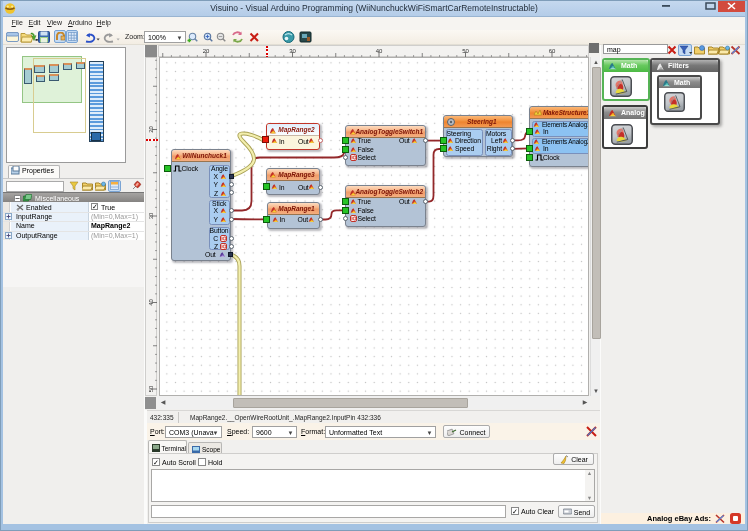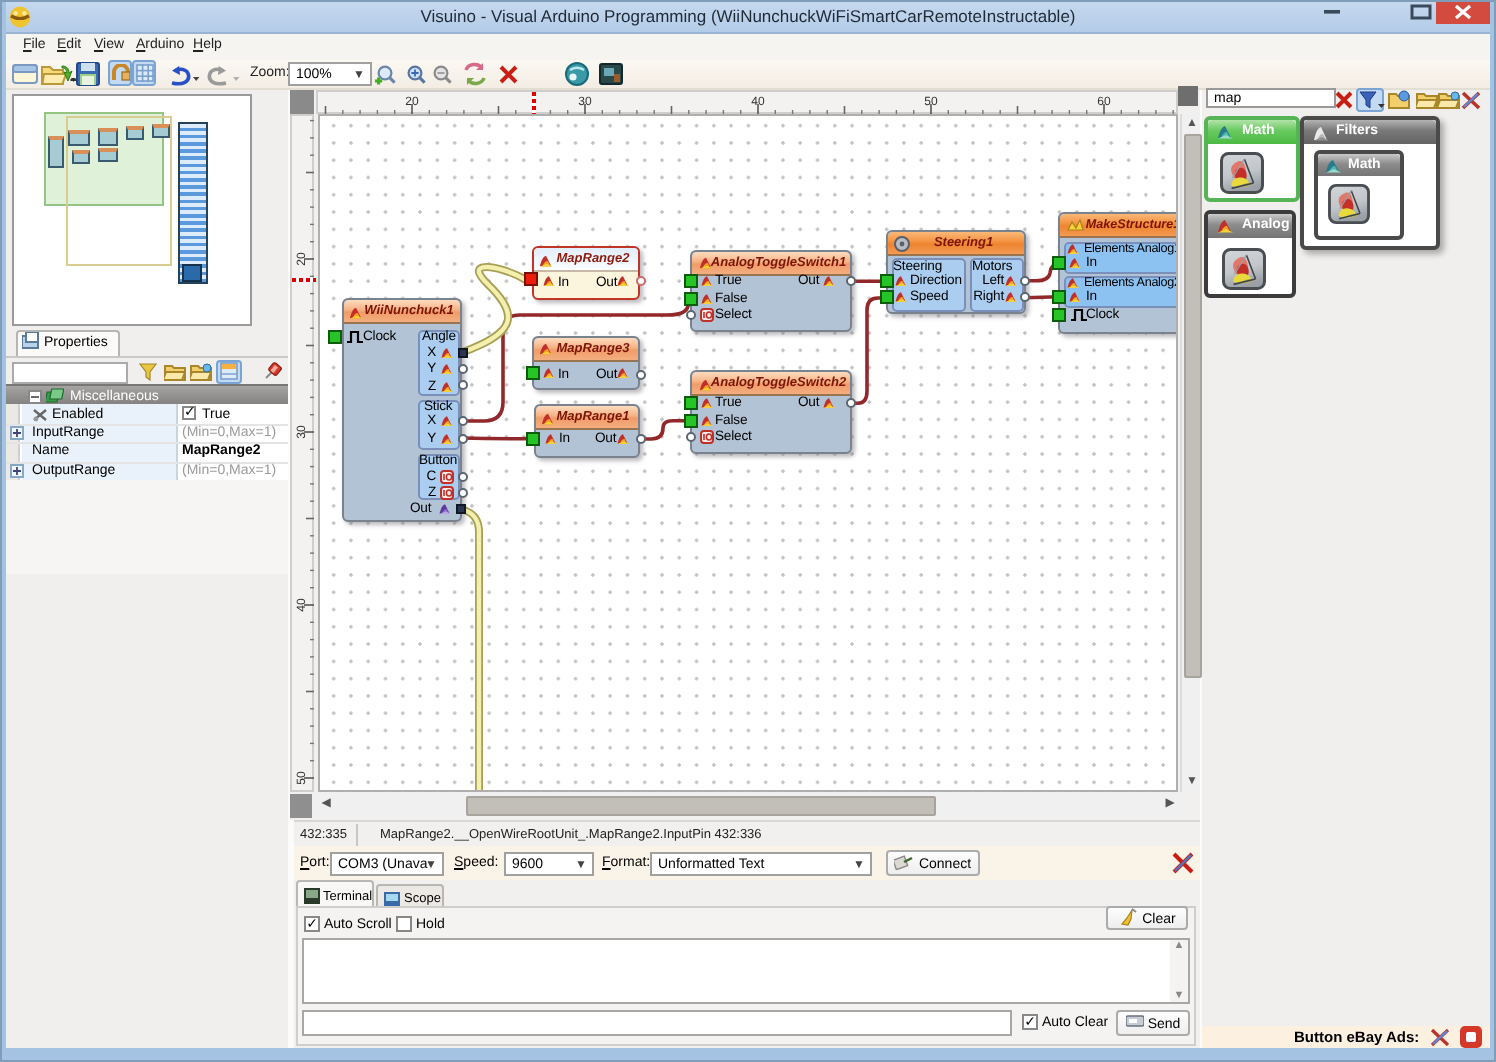--- a/index.html
+++ b/index.html
@@ -804,21 +804,21 @@
       <span class="abs" style="left:372px;top:54px;">Auto Clear</span>
     <div class="btn" style="left:409px;top:51px;width:37px;height:13px;line-height:13px;">
       <svg width="9" height="7" style="vertical-align:0px;margin-right:2px;">
           <rect x="0" y="1" width="9" height="5" rx="1" fill="#c8ccd4" stroke="#68707c" stroke-width="0.7"></rect>
           <rect x="1.5" y="2.5" width="4" height="2" fill="#fff"></rect>
         </svg>Send</div>
   </div>
 </div>
 
 <div id="adsbar" class="abs">
-  <span class="abs" style="left:46px;top:1px;font-weight:bold;font-size:7.5px;">Button eBay Ads:</span>
+  <span class="abs" style="left:46px;top:1px;font-weight:bold;font-size:7.5px;">Analog eBay Ads:</span>
   <svg class="abs" style="left:113px;top:0px" width="12" height="11">
       <path d="M2 2 L10 9.5 M10 2 L2 9.5" stroke="#b8342a" stroke-width="1.6"></path>
       <path d="M2.5 9 L9.5 2.5" stroke="#5a8adf" stroke-width="1.1"></path>
     </svg>
   <div class="abs" style="left:129px;top:0px;width:11px;height:11px;background:#d43828;border-radius:2.5px;">
       <div class="abs" style="left:3px;top:3px;width:5px;height:5px;background:#fff;border-radius:1px;"></div>
     </div>
 </div>
 <div id="winborder" class="abs"></div>
 <div id="winborder2" class="abs"></div>

